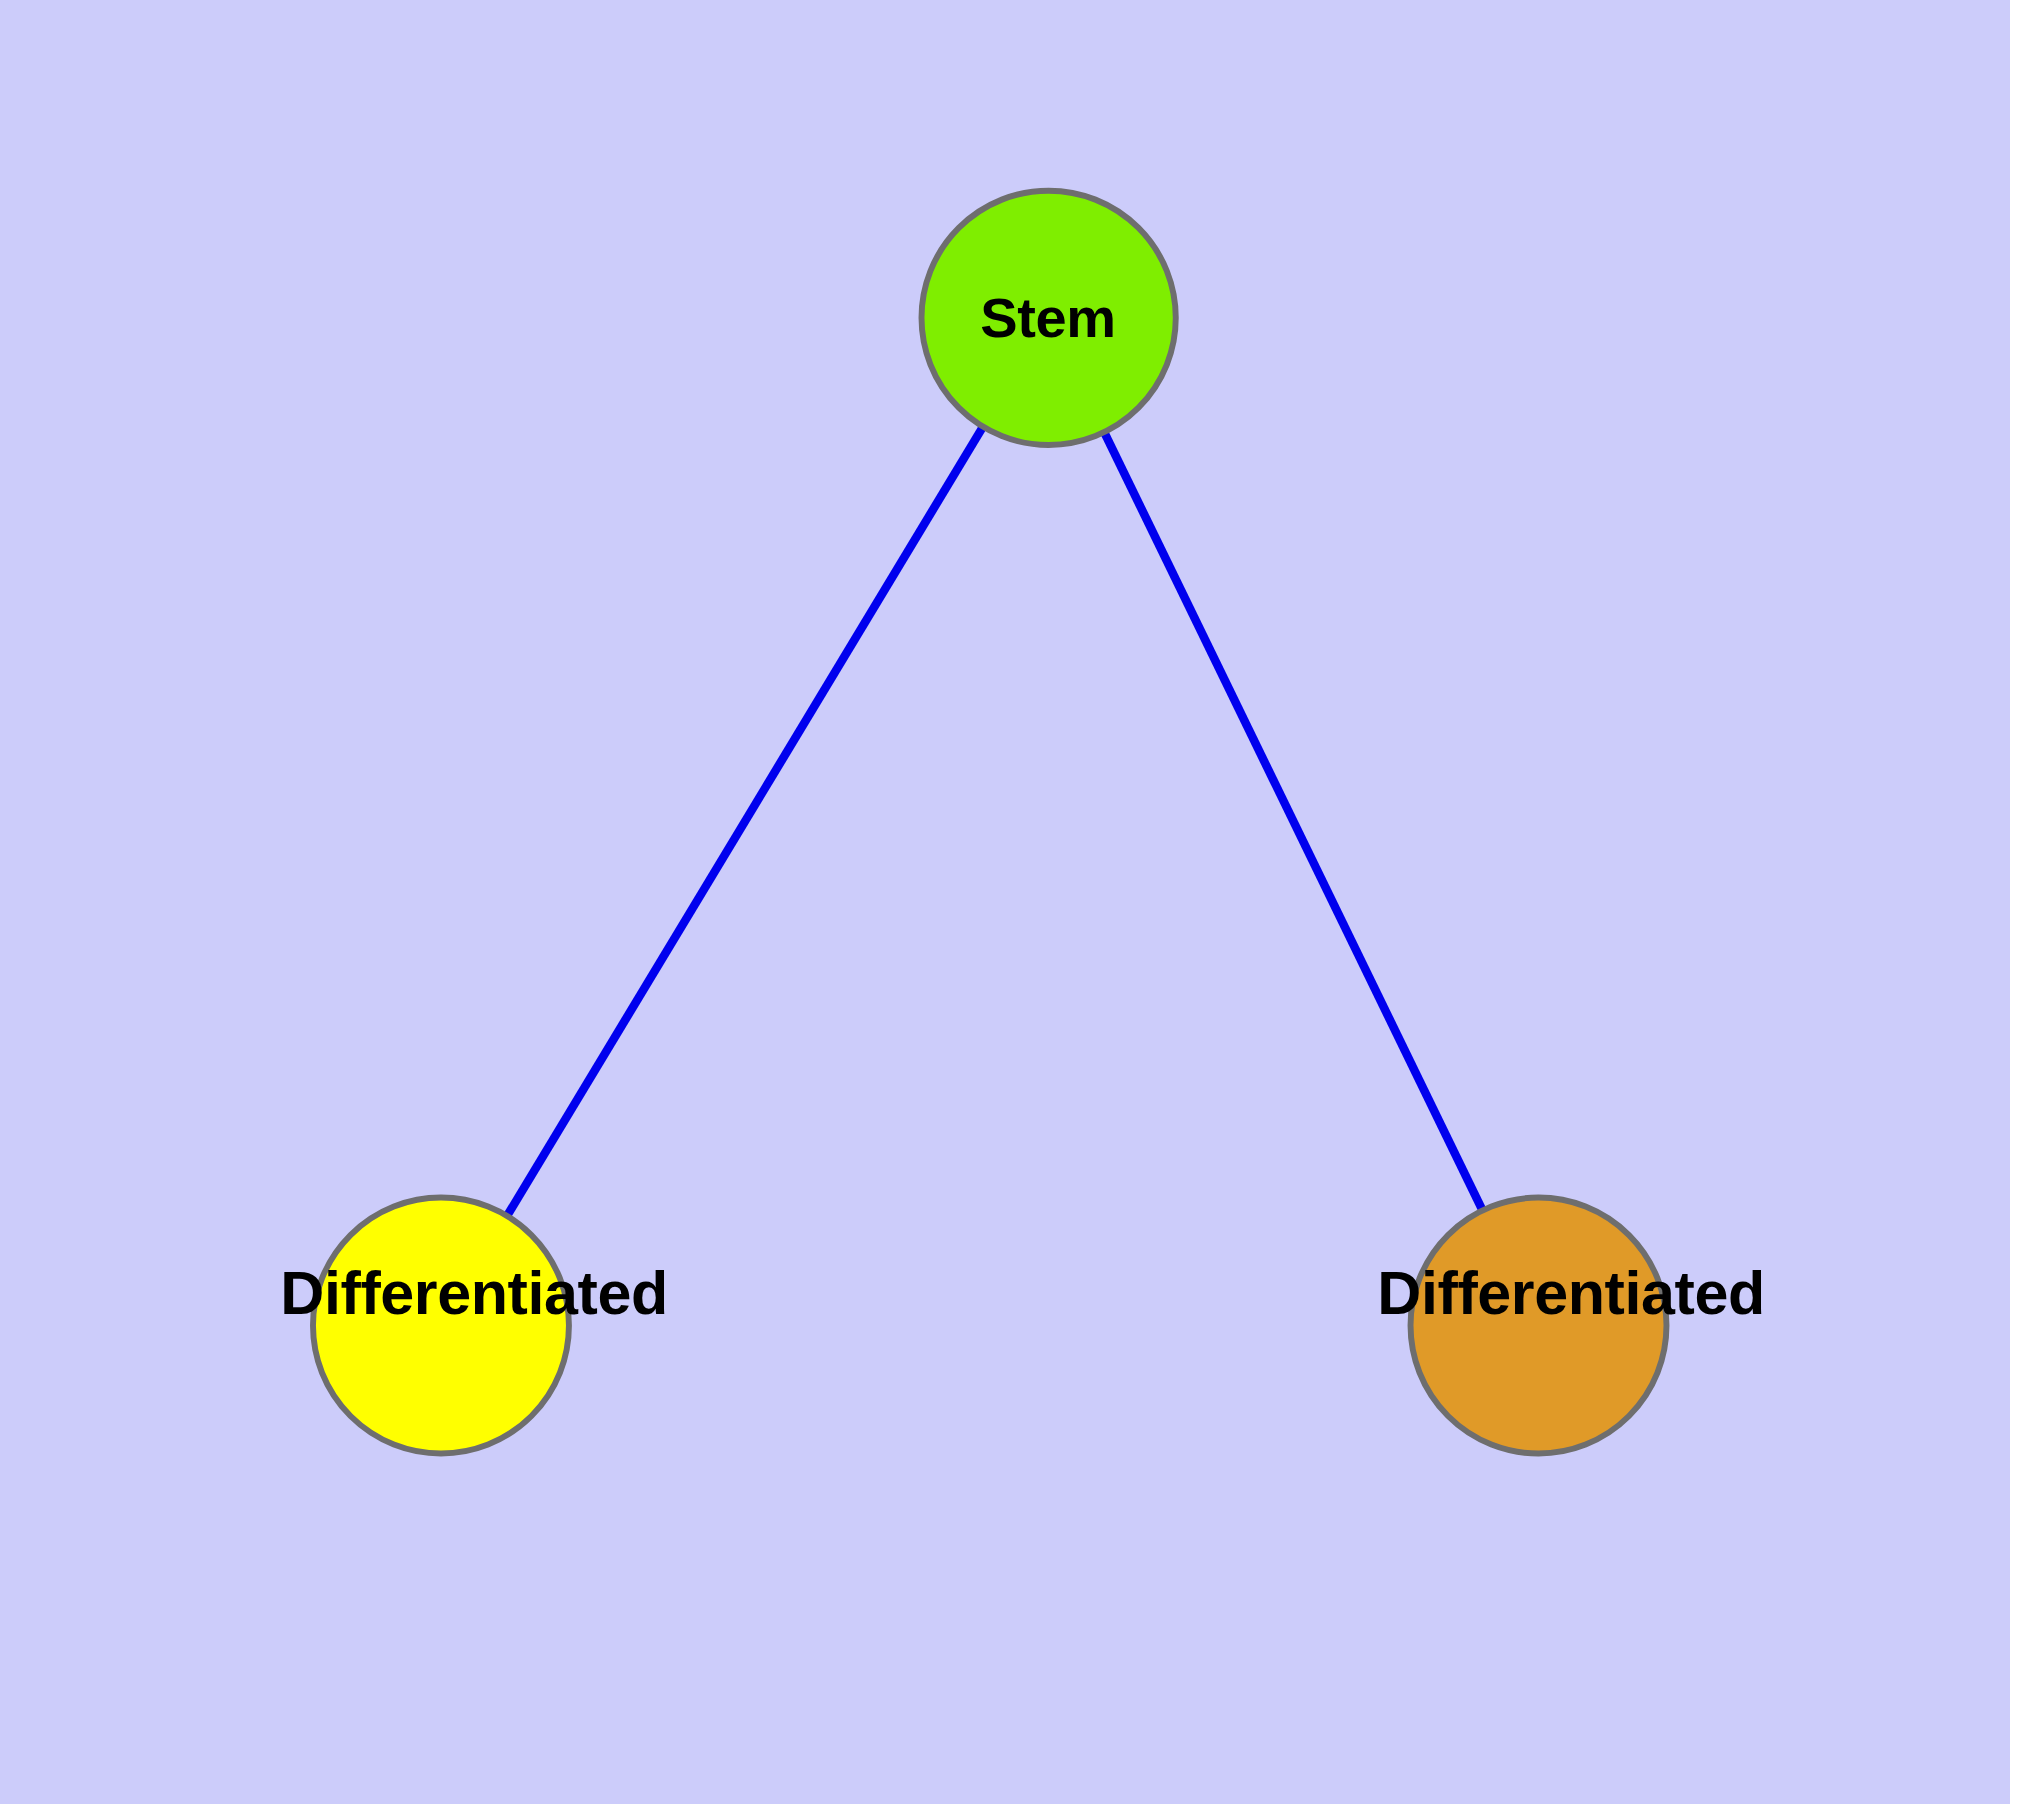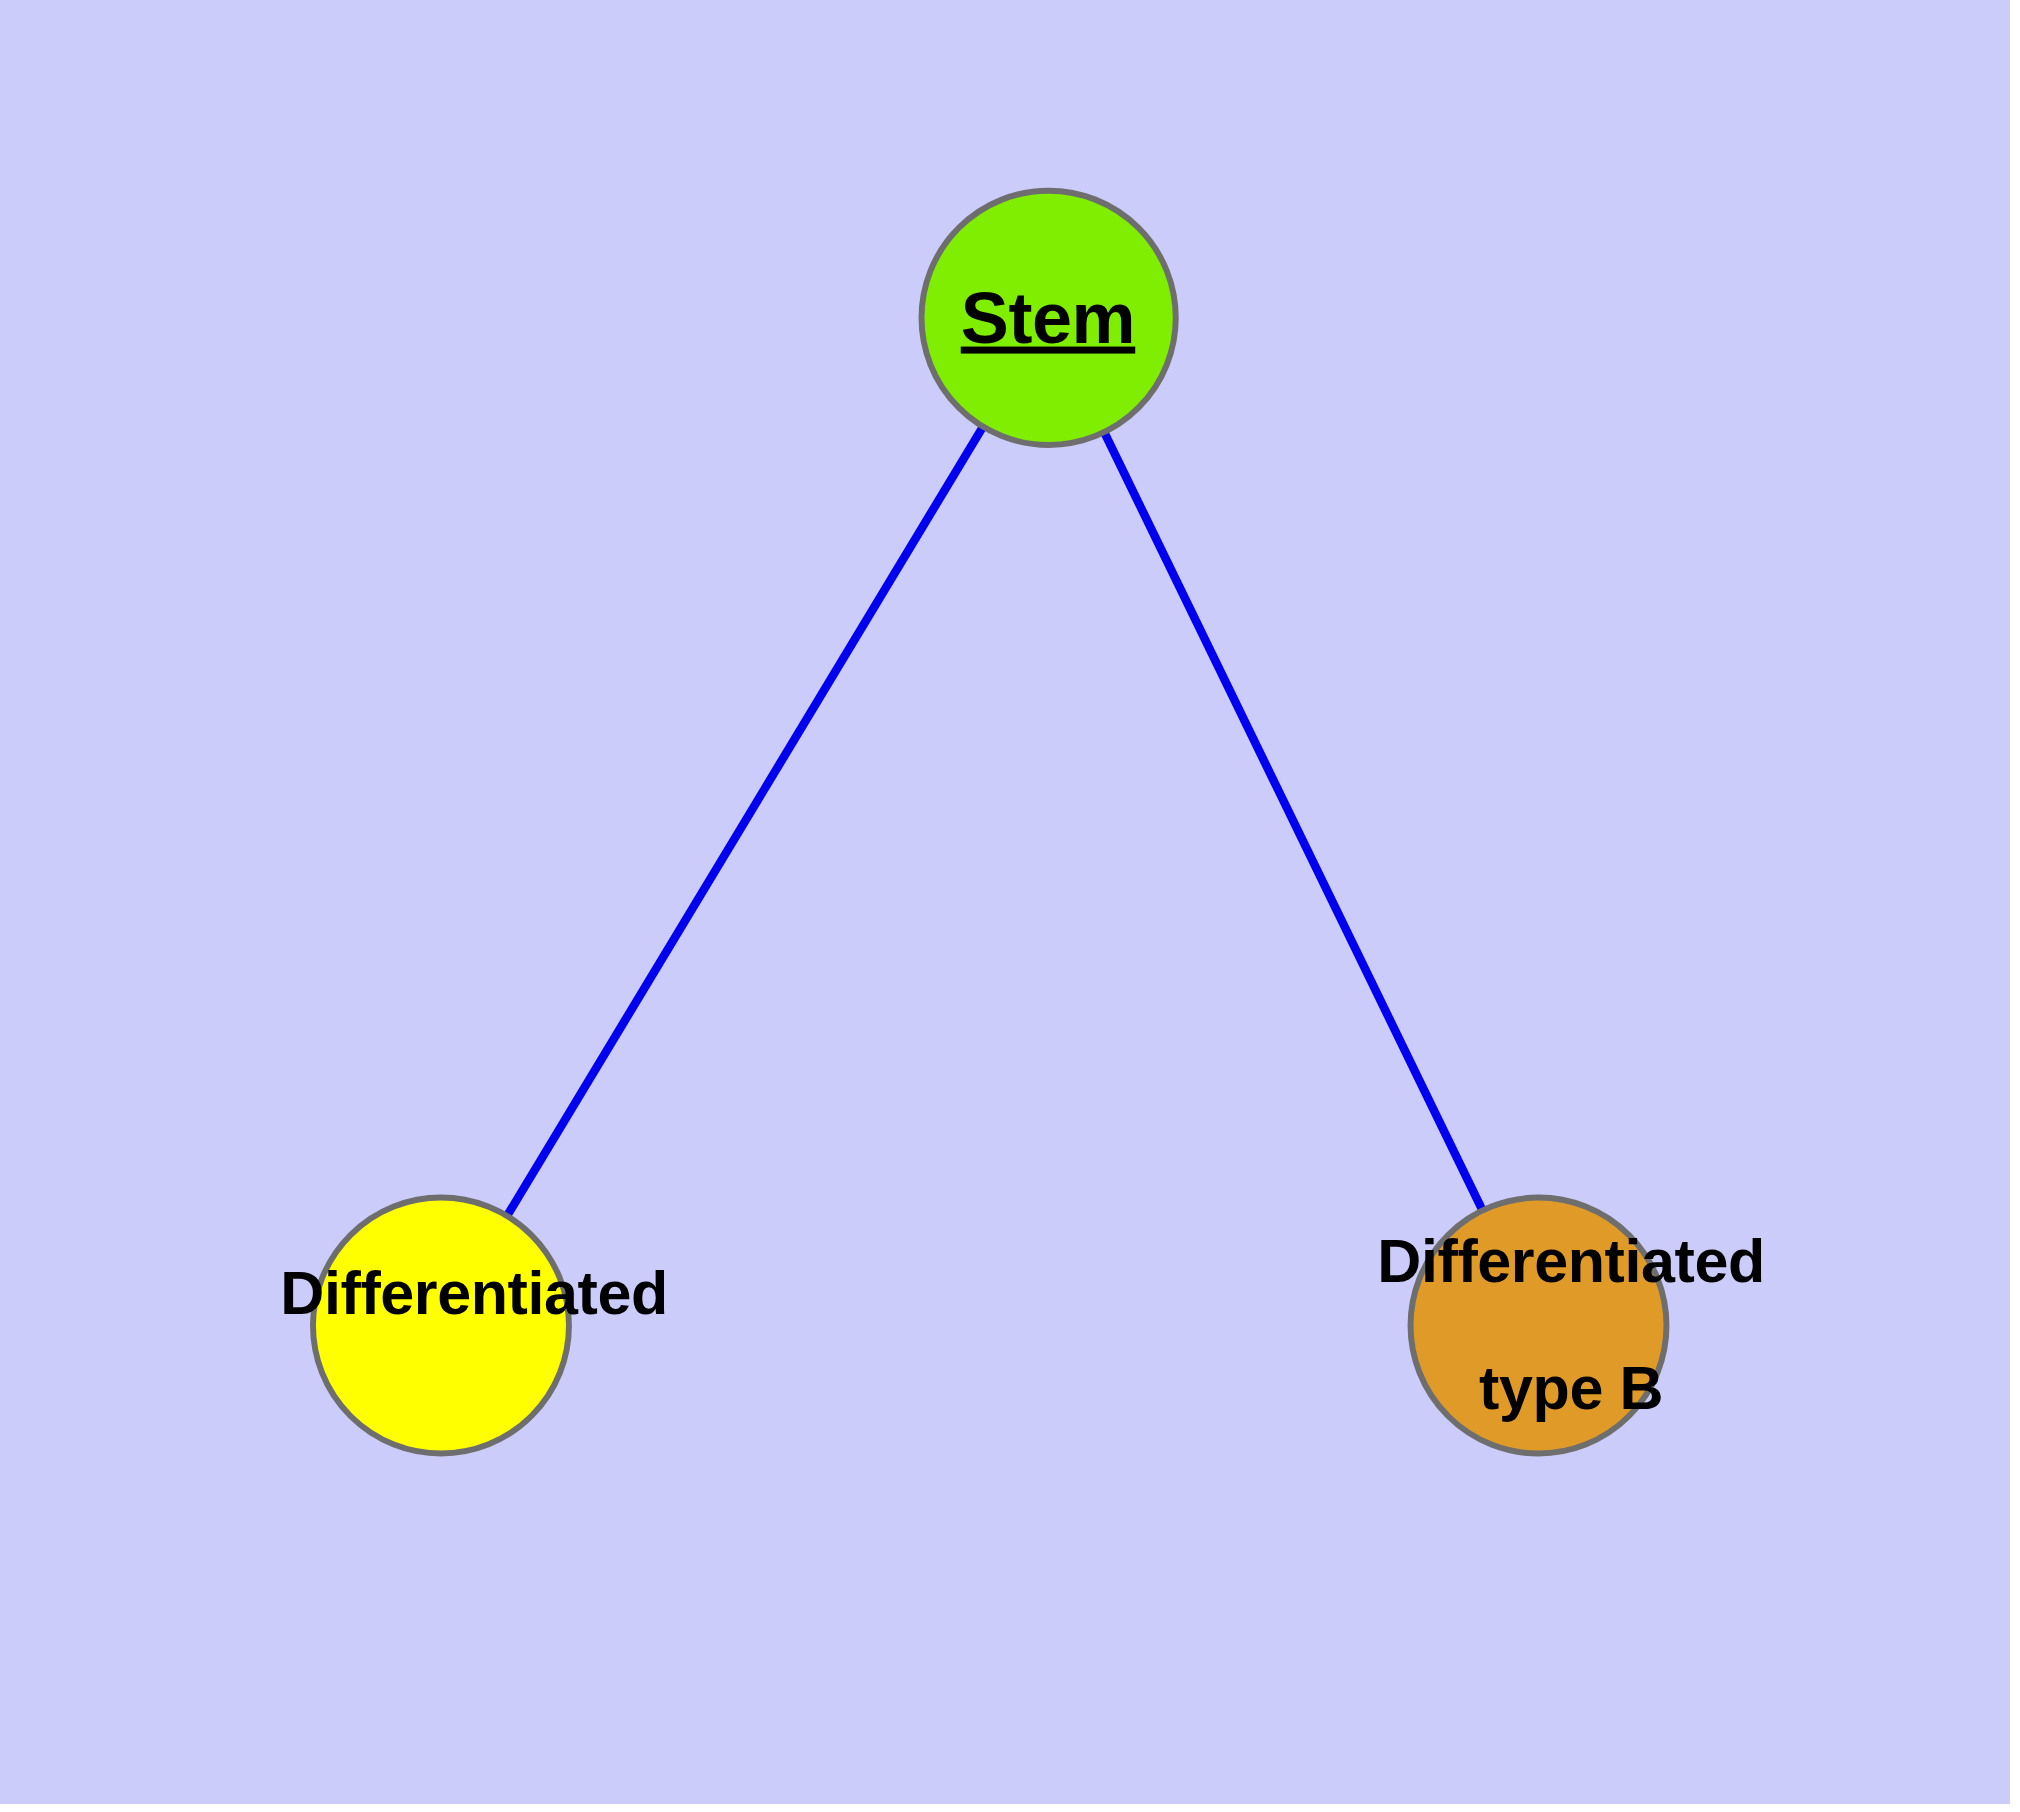--- a/index.html
+++ b/index.html
@@ -35,21 +35,21 @@
     position: absolute;
     color: #000000;
     font-weight: bold;
     text-align: center;
     white-space: pre;
     line-height: 1.04;
     letter-spacing: -0.4px;
     transform: translate(-50%, -50%);
     pointer-events: none;
   }
-  .label-stem   { font-size: 72px; text-decoration: underline; }
+  .label-stem   { font-size: 56px; }
   .label-child  { font-size: 61px; }
 </style>
 </head>
 <body>
 
 <div id="canvas">
 
   <div id="plot-area"></div>
 
   <svg id="graph-svg" viewBox="0 0 2384 2138" xmlns="http://www.w3.org/2000/svg">
@@ -67,17 +67,16 @@
   </svg>
 
   <div class="node-label label-stem" style="left: 1048px; top: 318px; color: rgb(0, 0, 0);">Stem</div>
 
   <div class="node-label label-child" style="left: 441px; top: 1326px; color: rgb(0, 0, 0);">
     <span>Differentiated</span><br>
   </div>
 
   <div class="node-label label-child" style="left: 1538px; top: 1326px; color: rgb(0, 0, 0);">
     <span>Differentiated</span><br>
-    <span>type B</span>
   </div>
 
 </div>
 
 
 </body></html>

